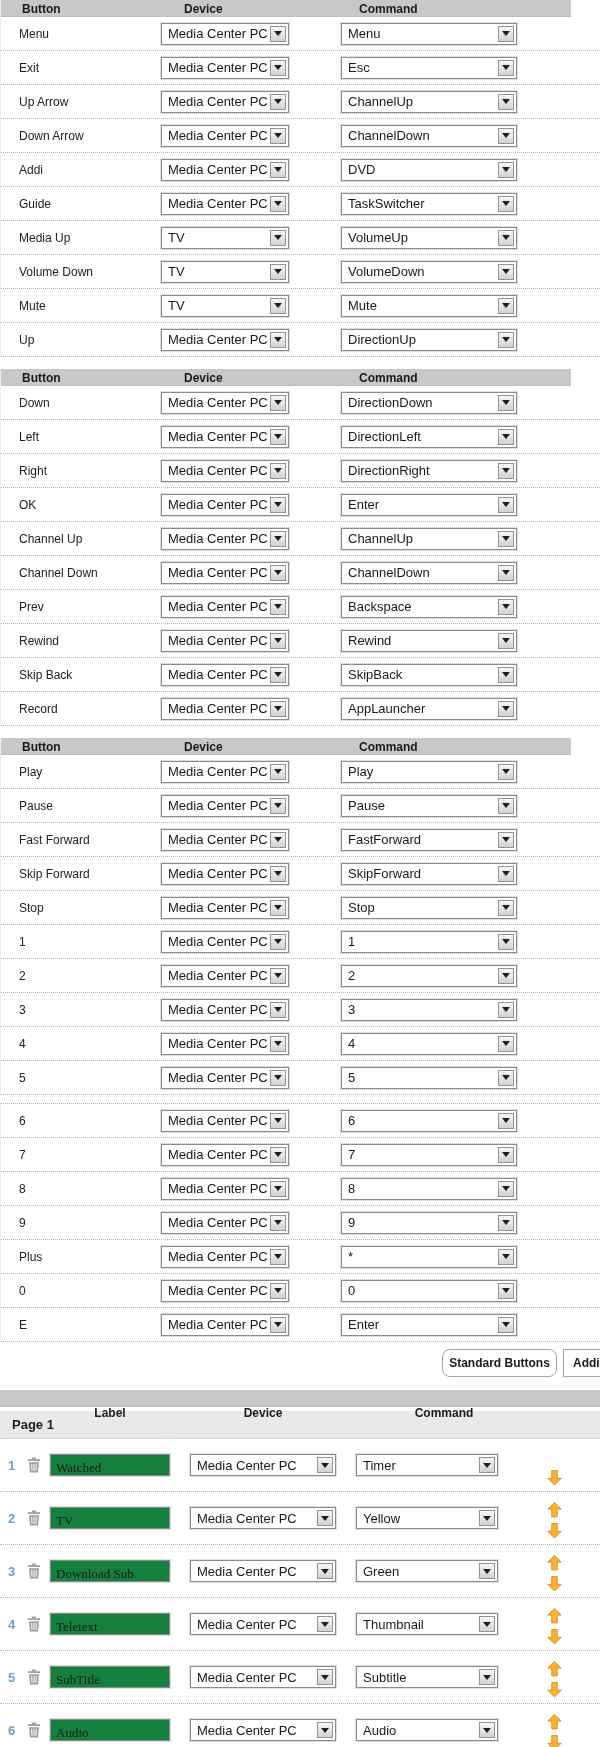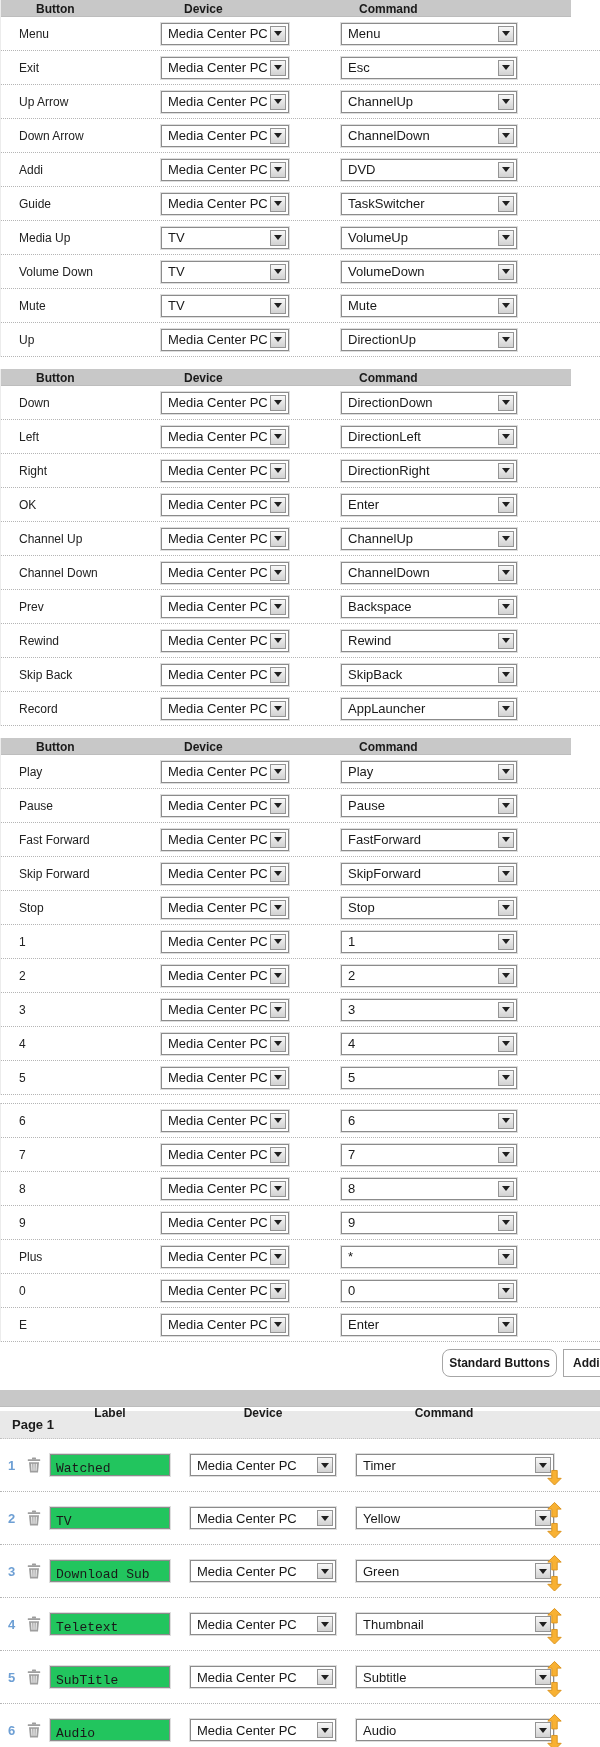--- a/index.html
+++ b/index.html
@@ -12,21 +12,21 @@
   .tbl.gap12{margin-top:12px;}
   .tbl.gap8{margin-top:8px;border-top:1px dotted #b5b5b5;}
   .band{
     height:17px;background:#c8c8c8;border-bottom:1px solid #bdbdbd;
     position:relative;box-sizing:border-box;
   }
   .band.w570{width:570px;}
   .band .bh{
     position:absolute;top:2px;font-size:12px;font-weight:bold;color:#1a1a1a;white-space:nowrap;
   }
-  .band .bh.c0{left:35px;}
+  .band .bh.c0{left:21px;}
   .band .bh.c1{left:183px;}
   .band .bh.c2{left:358px;}
   .std-row{position:relative;height:34px;border-bottom:1px dotted #b5b5b5;box-sizing:border-box;}
   .row-label{
     position:absolute;left:18px;top:50%;transform:translateY(-50%);
     font-size:12px;color:#222;white-space:nowrap;
   }
   
   .sel{
     position:absolute;top:50%;transform:translateY(-50%);height:22px;box-sizing:border-box;
@@ -39,21 +39,21 @@
   .sel .sel-btn{
     width:16px;height:16px;margin:2px;flex:none;
     background:linear-gradient(#f8f8f8,#d2d2d2);
     border:1px solid #949494;box-sizing:border-box;
     display:flex;align-items:center;justify-content:center;
   }
   .tri{width:0;height:0;border:4px solid transparent;border-top:5px solid #1f1f1f;margin-top:4px;}
   .sel.dev-std{left:160px;width:128px;}
   .sel.cmd-std{left:340px;width:176px;}
   .sel.dev-add{left:190px;width:146px;}
-  .sel.cmd-add{left:356px;width:198px;}
+  .sel.cmd-add{left:356px;width:142px;}
   
   .tab-row{position:relative;height:34px;margin-top:5px;}
   .tab{
     position:absolute;top:2px;height:28px;box-sizing:border-box;background:#fff;
     border:1px solid #a6a6a6;font-size:12px;font-weight:bold;color:#1a1a1a;
     display:flex;align-items:center;justify-content:center;white-space:nowrap;
   }
   .tab.standard{left:442px;width:115px;border-radius:8px;}
   .tab.additional{left:563px;width:80px;justify-content:flex-start;padding-left:9px;}
   
@@ -67,22 +67,22 @@
     font-size:13px;font-weight:bold;color:#1c1c1c;line-height:28px;padding-left:12px;box-sizing:border-box;
   }
   .add-row{position:relative;height:53px;border-bottom:1px dotted #b5b5b5;box-sizing:border-box;}
   .idx{
     position:absolute;left:8px;top:50%;transform:translateY(-50%);
     font-size:13px;font-weight:bold;color:#6d9fd4;
   }
   .trash{position:absolute;left:27px;top:50%;transform:translateY(-50%);width:14px;height:16px;cursor:pointer;}
   .add-input{
     position:absolute;left:50px;top:50%;transform:translateY(-50%);width:120px;height:22px;box-sizing:border-box;
-    border:1px solid #8b8b8b;box-shadow:0 0 0 1px #dedede;background:#22c55e;
-    font-family:Liberation Mono, monospace;font-size:13px;color:#191919;padding:6px 0 0 5px;outline:none;
+    border:1px solid #8b8b8b;box-shadow:0 0 0 1px #dedede;background:#15803d;
+    font-family:Liberation Serif, serif;font-size:13px;color:#191919;padding:6px 0 0 5px;outline:none;
   }
   .arrows{
     position:absolute;left:547px;top:50%;transform:translateY(-44%);
     display:flex;flex-direction:column;align-items:center;gap:5px;
   }
   .arrow{width:15px;height:16px;cursor:pointer;}
   .arrow.hidden{visibility:hidden;}
 </style>
 </head>
 <body>

